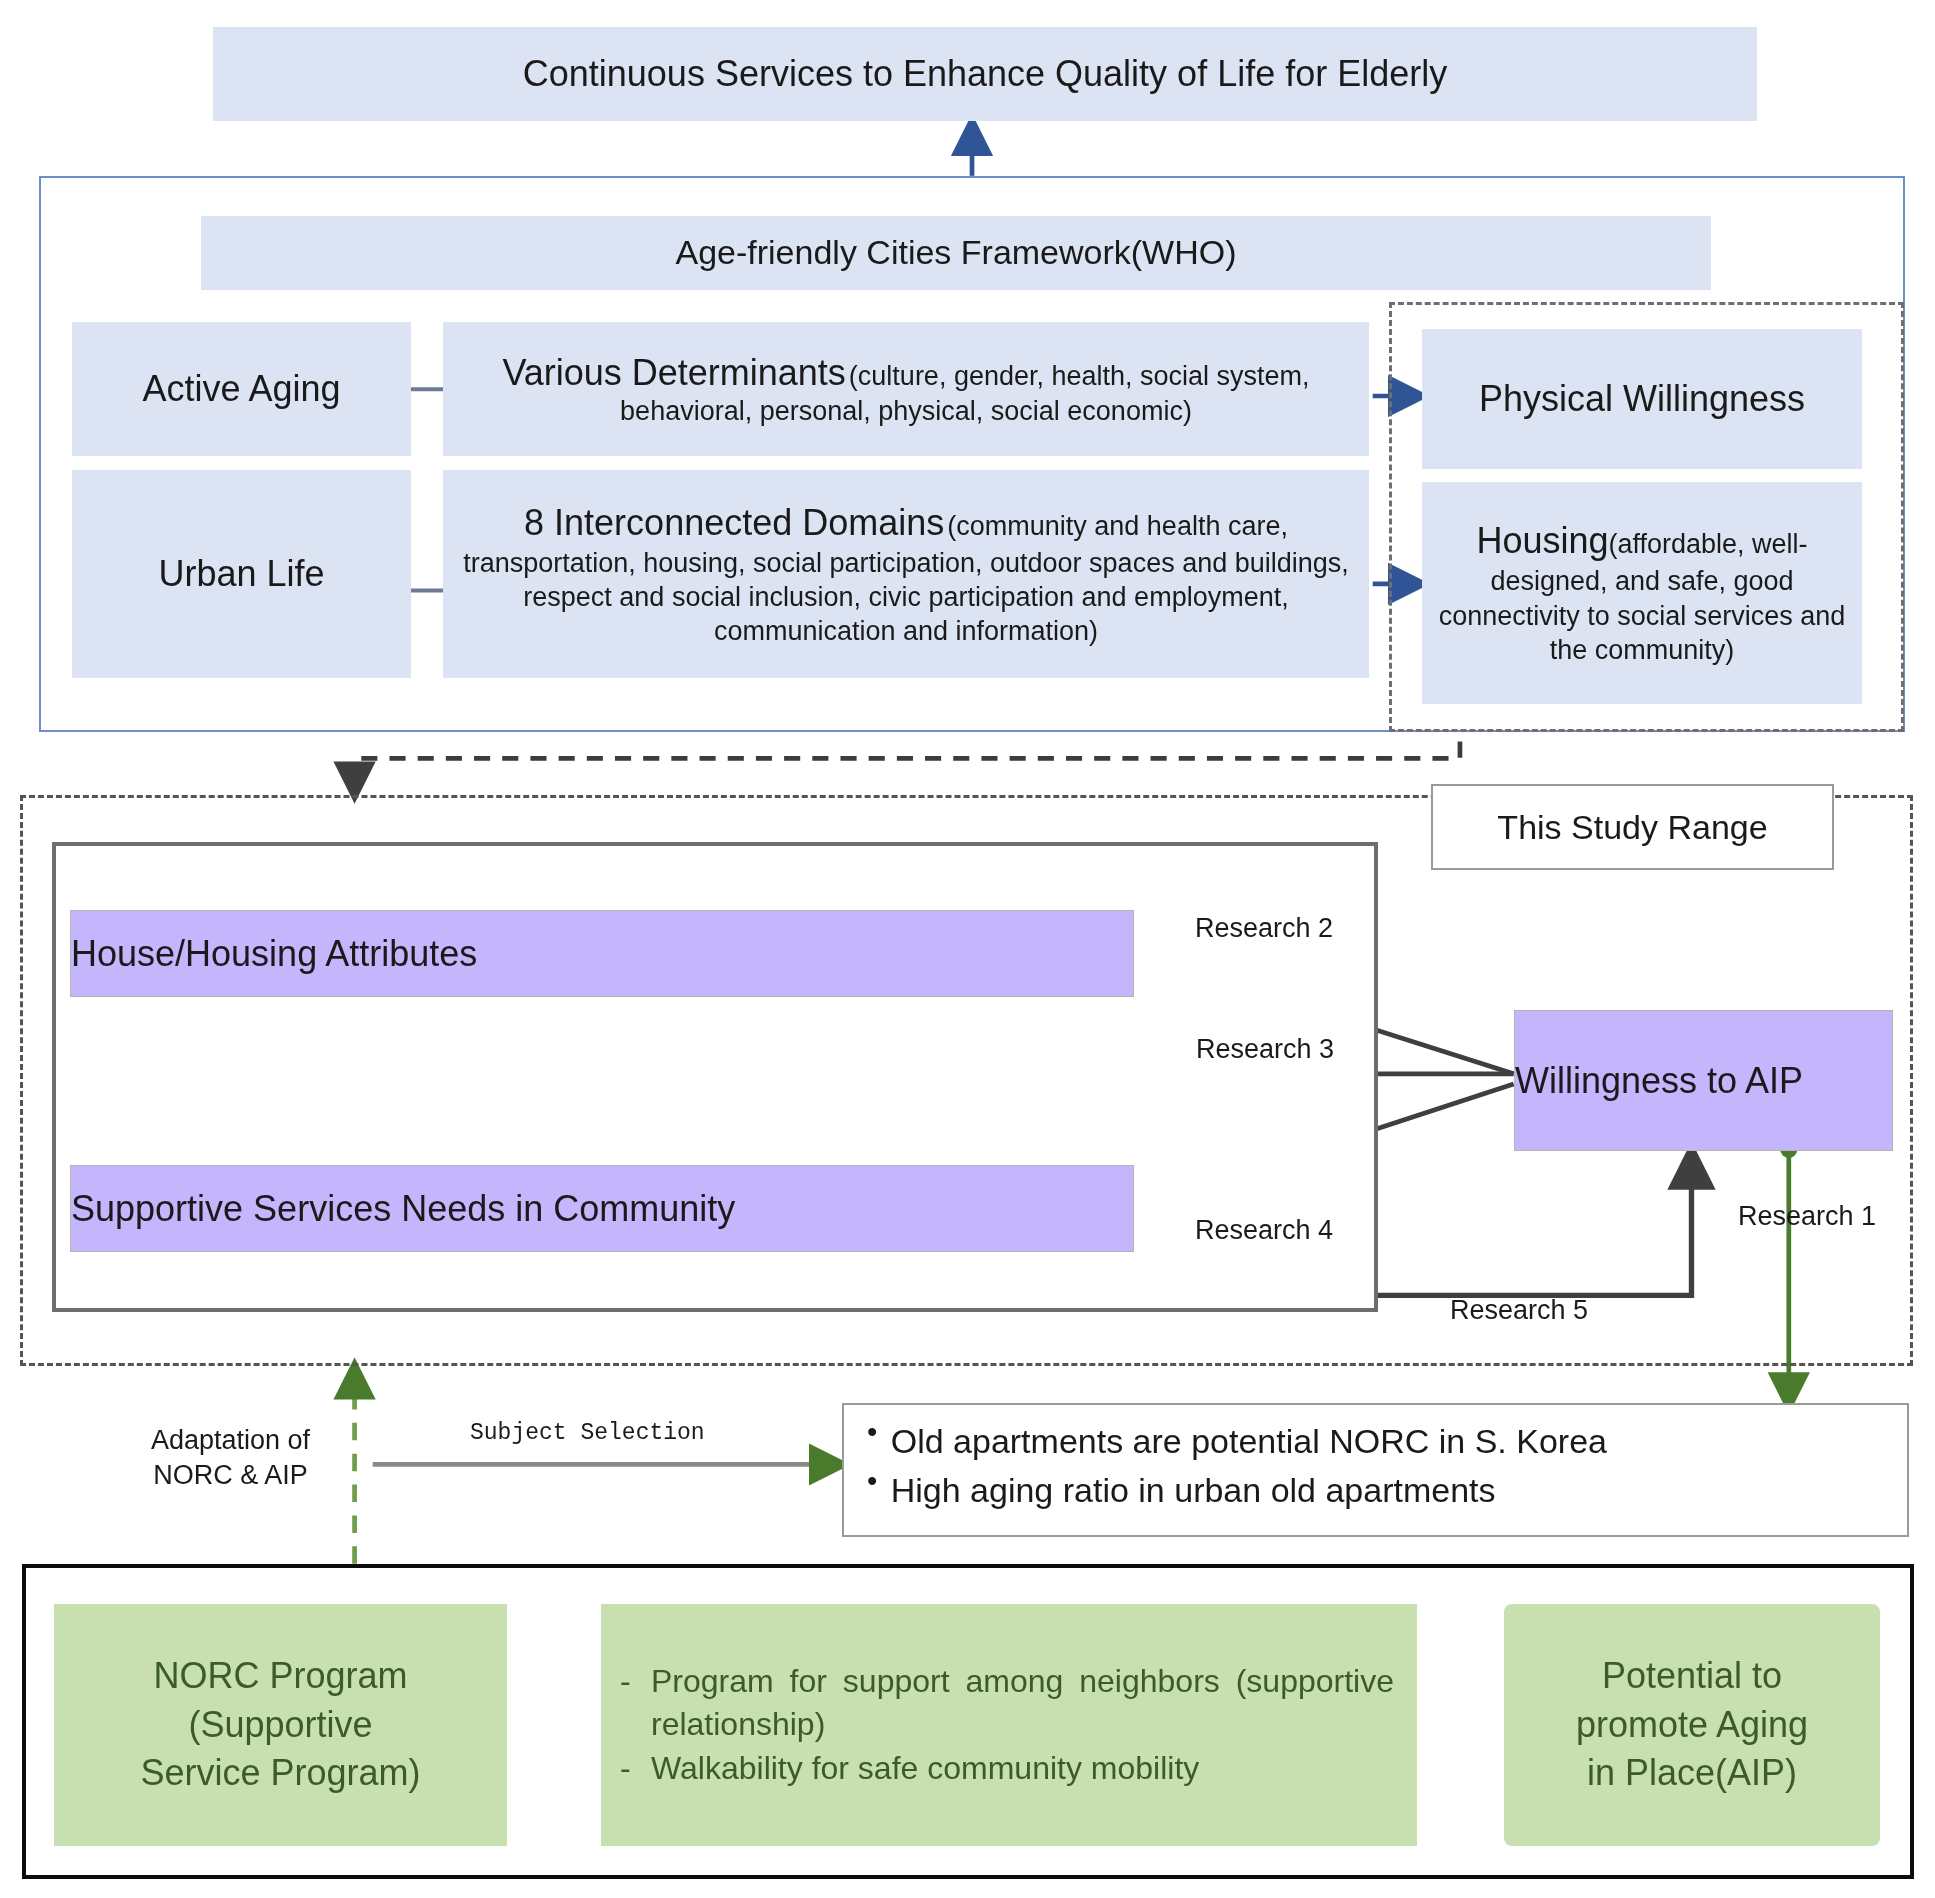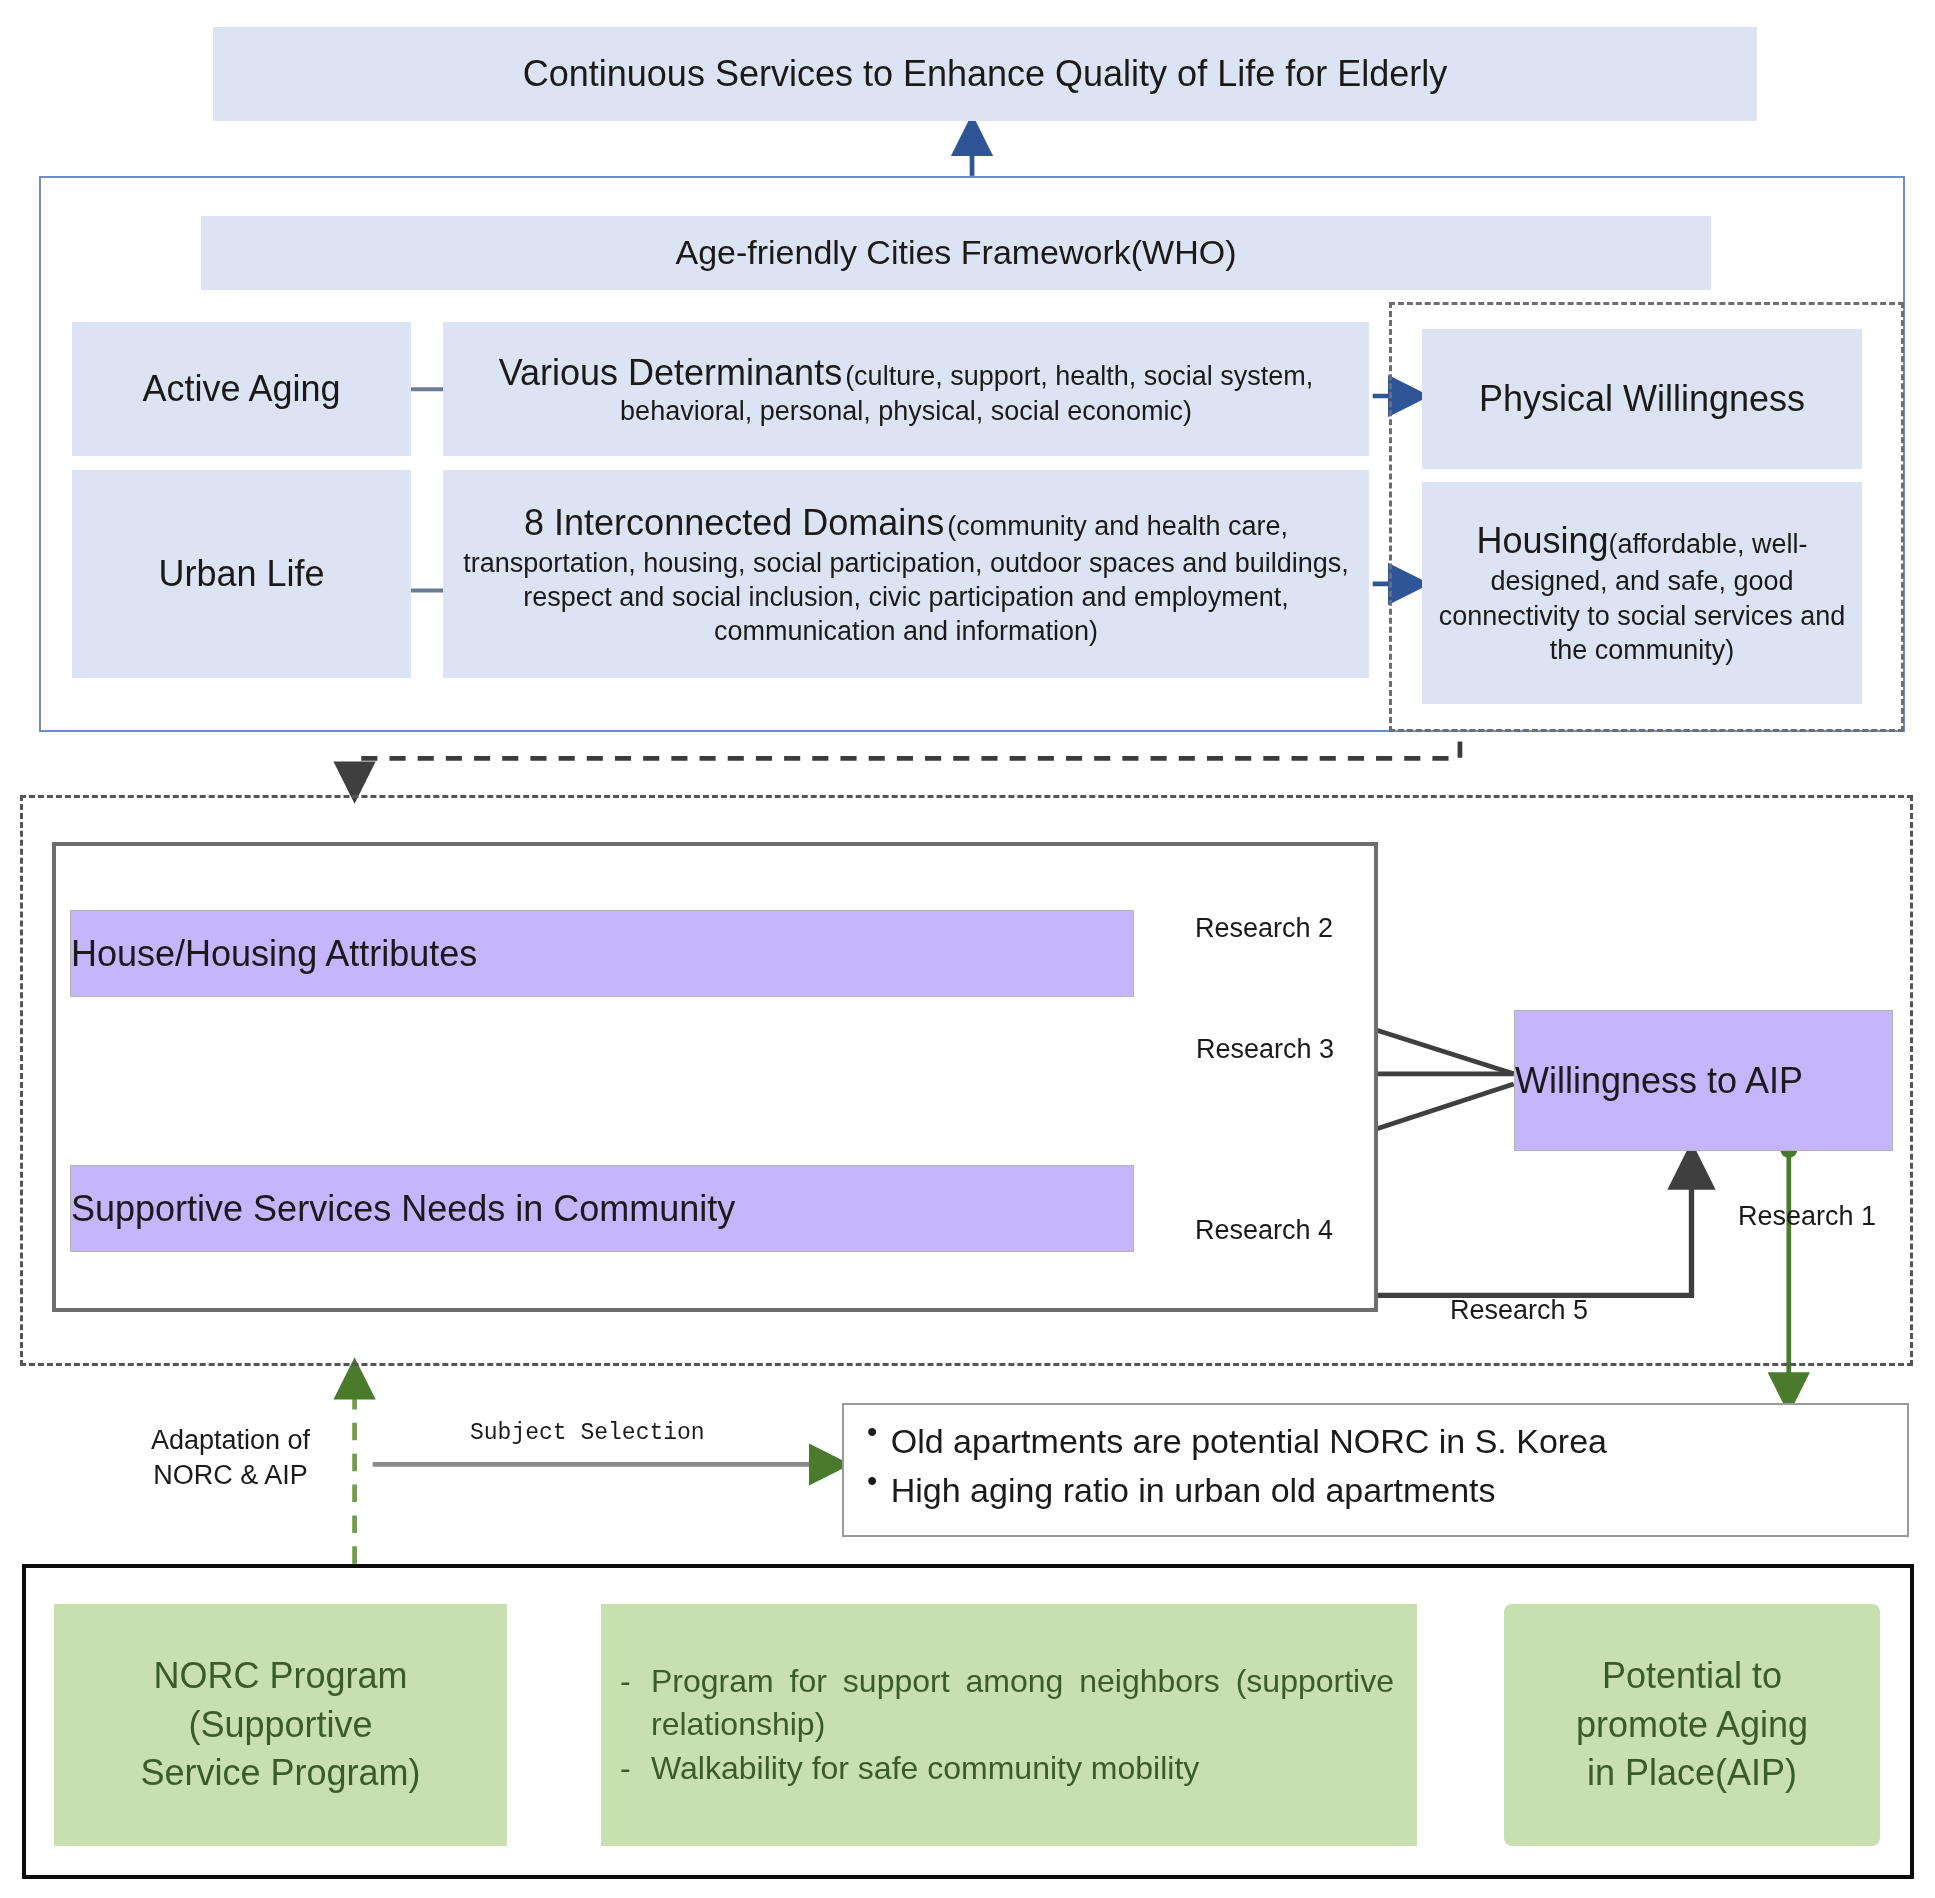--- a/index.html
+++ b/index.html
@@ -169,21 +169,21 @@
     <span>Active Aging</span>
   </div>
 
   <div class="abs bluebox big" style="left:72px;top:470px;width:339px;height:208px;align-items:center;">
     <span>Urban Life</span>
   </div>
 
   <div class="abs bluebox" style="left:443px;top:322px;width:926px;height:134px;">
     <div style="line-height:1.25;">
       <span class="big">Various Determinants</span>
-      <span class="sml">(culture, support, health, social system, behavioral, personal, physical, social economic)</span>
+      <span class="sml">(culture, gender, health, social system, behavioral, personal, physical, social economic)</span>
     </div>
   </div>
 
   <div class="abs bluebox" style="left:443px;top:470px;width:926px;height:208px;">
     <div style="line-height:1.26;">
       <span class="big">8 Interconnected Domains</span>
       <span class="sml">(community and health care, transportation, housing, social participation, outdoor spaces and buildings, respect and social inclusion, civic participation and employment, communication and information)</span>
     </div>
   </div>
 
@@ -194,20 +194,23 @@
   </div>
 
   <div class="abs bluebox" style="left:1422px;top:482px;width:440px;height:222px;">
     <div style="line-height:1.28;">
       <span class="big">Housing</span><span class="sml">(affordable, well-designed, and safe, good connectivity to social services and the community)</span>
     </div>
   </div>
 
   <div class="abs dashed-dark" style="left:20px;top:795px;width:1893px;height:571px;"></div>
 
+  <div class="abs solid-thin med" style="left:1431px;top:784px;width:403px;height:86px;display:flex;align-items:center;justify-content:center;">
+    <span>This Study Range</span>
+  </div>
 
   <div class="abs solid-gray-heavy" style="left:52px;top:842px;width:1326px;height:470px;background:#fff;"></div>
 
   <div class="abs graybox big" style="left:70px;top:910px;width:1064px;height:87px;">
     <span>House/Housing Attributes</span>
   </div>
   <div class="abs graybox big" style="left:70px;top:1165px;width:1064px;height:87px;">
     <span>Supportive Services Needs in Community</span>
   </div>
 

